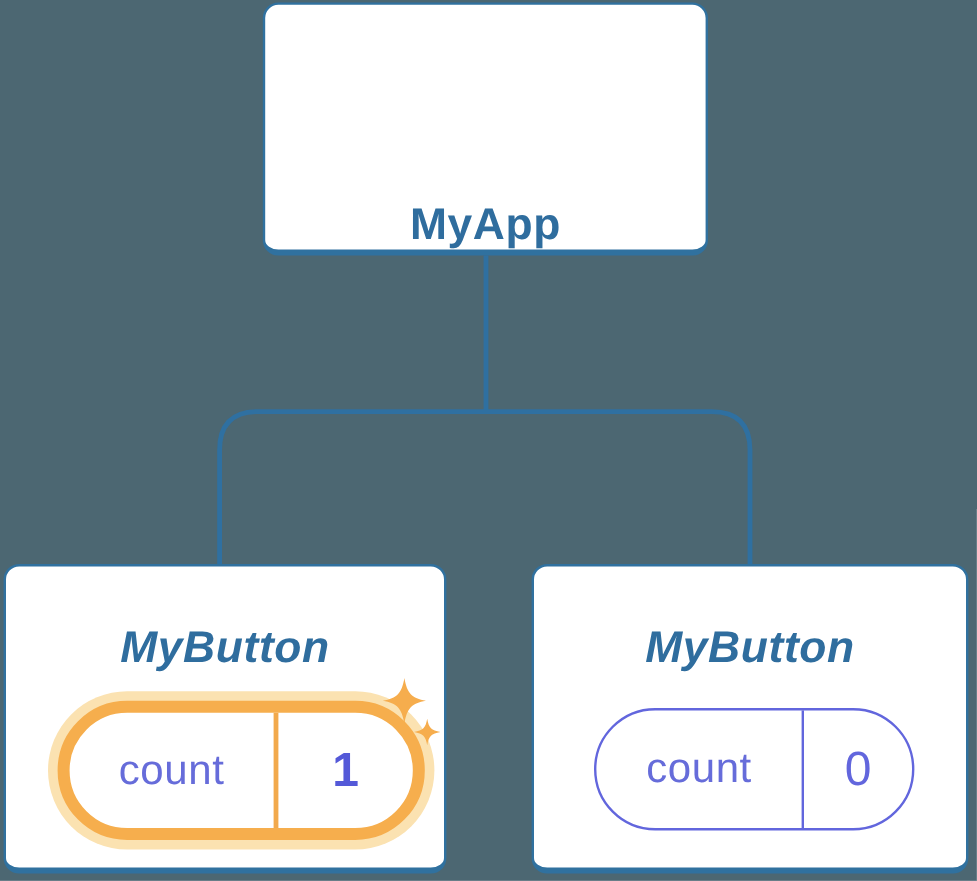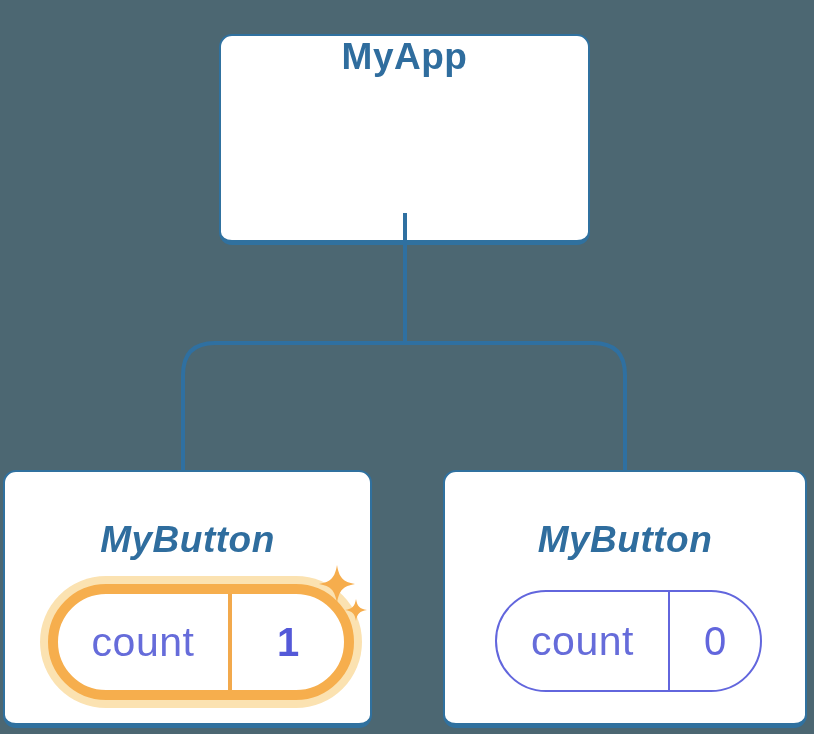--- a/index.html
+++ b/index.html
@@ -16,21 +16,21 @@
   .card{
     position:absolute;
     background:#ffffff;
     border:2px solid var(--card-border,#30719F);
     border-bottom-width:5px;
     border-radius:13px;
     box-sizing:border-box;
   }
   .card-root{
     left:219px;top:2px;width:371px;height:211px;
-    display:flex;align-items:flex-start;justify-content:center;margin-top:32px;
+    display:flex;align-items:flex-end;justify-content:center;
   }
   .card-child-left{left:3px;top:470px;width:369px;height:258px;}
   .card-child-right{left:443px;top:470px;width:364px;height:258px;}
 
   .card-title{
     color:var(--heading-text,#2F6D9E);
     font-size:37px;font-weight:700;letter-spacing:.5px;
     text-align:center;
   }
   .card-child .card-title{
@@ -48,21 +48,21 @@
     background:#ffffff;
     border-radius:999px;
     box-sizing:border-box;
   }
   .pill-label,.pill-value{
     display:flex;align-items:center;justify-content:center;
   }
   .pill-label{
     flex:1;
     color:var(--state-text,#666CDA);
-    font-size:41px;letter-spacing:.5px;
+    font-size:35px;letter-spacing:.5px;
   }
 
   .pill-highlight{
     left:43px;top:112px;width:306px;height:116px;
     border:10px solid var(--pill-highlight-border,#F6AE4D);
     box-shadow:0 0 0 8px var(--pill-highlight-glow,#FBE2B1);
   }
   .pill-highlight .pill-value{
     flex:0 0 112px;
     border-left:4px solid var(--pill-highlight-divider,#F2A94C);

